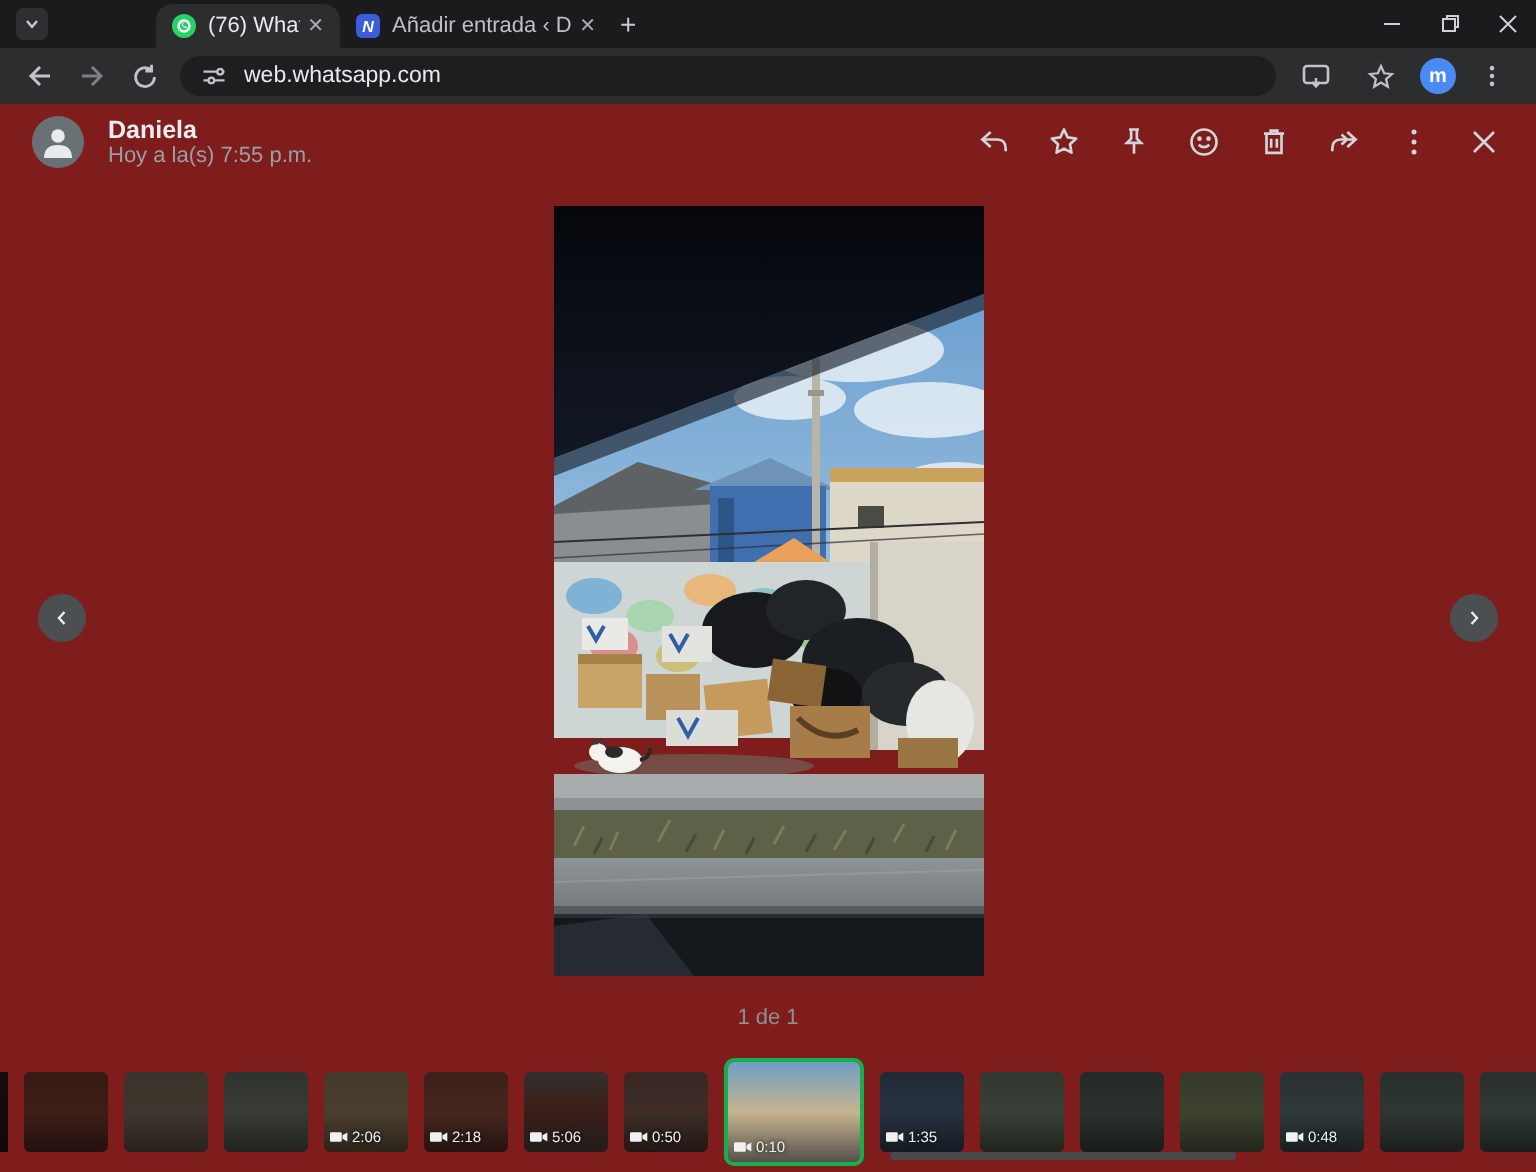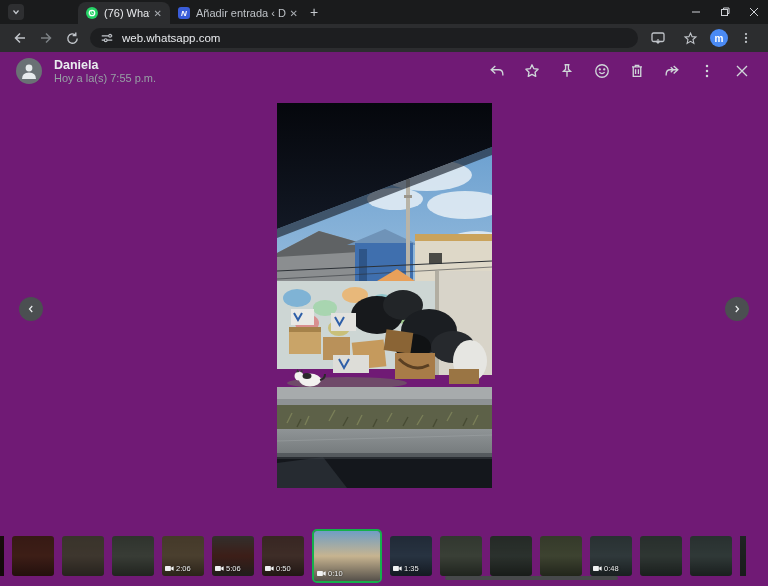--- a/index.html
+++ b/index.html
@@ -23,21 +23,21 @@
   .win-btn { width:29px; height:24px; display:flex; align-items:center; justify-content:center; color:#cfd2d6; }
 
   .toolbar { position:absolute; top:24px; left:0; right:0; height:28px; background:#2c2d2f; display:flex; align-items:center; padding:0 8px; }
   .navbtn { width:24px; height:24px; display:flex; align-items:center; justify-content:center; margin-right:2px; }
   .url-pill { flex:1; height:20px; margin:0 8px 0 4px; background:#1d1e20; border-radius:10px; display:flex; align-items:center; padding:0 10px;text-align:center; }
   .url-text { font-size:11.5px; color:#e8eaed; margin-left:8px; }
   .tb-right { display:flex; align-items:center; gap:6px; }
   .avatar-chip { width:18px; height:18px; border-radius:50%; background:var(--avatar-blue); color:#fff; font-size:10px; font-weight:bold; display:flex; align-items:center; justify-content:center; }
 
   
-  .viewer { position:absolute; top:52px; left:0; right:0; bottom:0; background:#701a75; }
+  .viewer { position:absolute; top:52px; left:0; right:0; bottom:0; background:#7f1d1d; }
   .v-header { position:absolute; top:0; left:0; right:0; height:38px; display:flex; align-items:center; padding:0 12px 0 16px; }
   .sender-avatar { width:26px; height:26px; border-radius:50%; background:#6a7175; position:relative; overflow:hidden; flex:0 0 auto; }
   .sender-avatar svg { position:absolute; left:3px; top:3px; }
   .sender-meta { margin-left:12px; }
   .sender-name { font-size:12.5px; font-weight:bold; color:#e9edef; line-height:14px; }
   .sender-time { font-size:11px; color:#97a0a5; line-height:13px; }
   .v-actions { margin-left:auto; display:flex; align-items:center; gap:7px; }
   .act-btn { width:28px; height:28px; display:flex; align-items:center; justify-content:center; }
 
   .photo { position:absolute; left:277px; top:51px; width:215px; height:385px; }
@@ -316,20 +316,21 @@
       <svg width="12" height="12" viewBox="0 0 24 24" fill="none" stroke="#eceff0" stroke-width="2.4">
           <path d="M14.5 6 L9 12 L14.5 18"></path>
         </svg>
     </div>
     <div class="nav-circle nav-next">
       <svg width="12" height="12" viewBox="0 0 24 24" fill="none" stroke="#eceff0" stroke-width="2.4">
           <path d="M9.5 6 L15 12 L9.5 18"></path>
         </svg>
     </div>
 
+    <div class="counter">1 de 1</div>
 
     <div class="thumbstrip">
         <div class="thumb" style="width: 4px; border-radius: 0px;">
         <div class="img" style="background: linear-gradient(rgb(58, 29, 28), rgb(42, 20, 20));"></div>
 
       </div>
         <div class="thumb">
         <div class="img" style="background: linear-gradient(rgb(140, 58, 44), rgb(156, 69, 48), rgb(90, 36, 28));"></div>
 
       </div>
@@ -345,20 +346,30 @@
         <div class="img" style="background: linear-gradient(rgb(168, 136, 92), rgb(181, 150, 104), rgb(106, 84, 56));"></div>
         <div class="dur-badge" style="display: flex;">
           <svg width="9" height="7" viewBox="0 0 13 9">
               <rect x="0" y="1" width="8.5" height="7" rx="1" fill="#f0f2f2"></rect>
               <path d="M9 3.2 L12.5 1.2 V7.8 L9 5.8 Z" fill="#f0f2f2"></path>
             </svg>
           <span>2:06</span>
         </div>
       </div>
         <div class="thumb">
+        <div class="img" style="background: linear-gradient(rgb(154, 74, 58), rgb(176, 90, 68), rgb(94, 44, 34));"></div>
+        <div class="dur-badge" style="display: flex;">
+          <svg width="9" height="7" viewBox="0 0 13 9">
+              <rect x="0" y="1" width="8.5" height="7" rx="1" fill="#f0f2f2"></rect>
+              <path d="M9 3.2 L12.5 1.2 V7.8 L9 5.8 Z" fill="#f0f2f2"></path>
+            </svg>
+          <span>2:18</span>
+        </div>
+      </div>
+        <div class="thumb">
         <div class="img" style="background: linear-gradient(rgb(122, 112, 104), rgb(154, 68, 52), rgb(78, 70, 64));"></div>
         <div class="dur-badge" style="display: flex;">
           <svg width="9" height="7" viewBox="0 0 13 9">
               <rect x="0" y="1" width="8.5" height="7" rx="1" fill="#f0f2f2"></rect>
               <path d="M9 3.2 L12.5 1.2 V7.8 L9 5.8 Z" fill="#f0f2f2"></path>
             </svg>
           <span>5:06</span>
         </div>
       </div>
         <div class="thumb">

